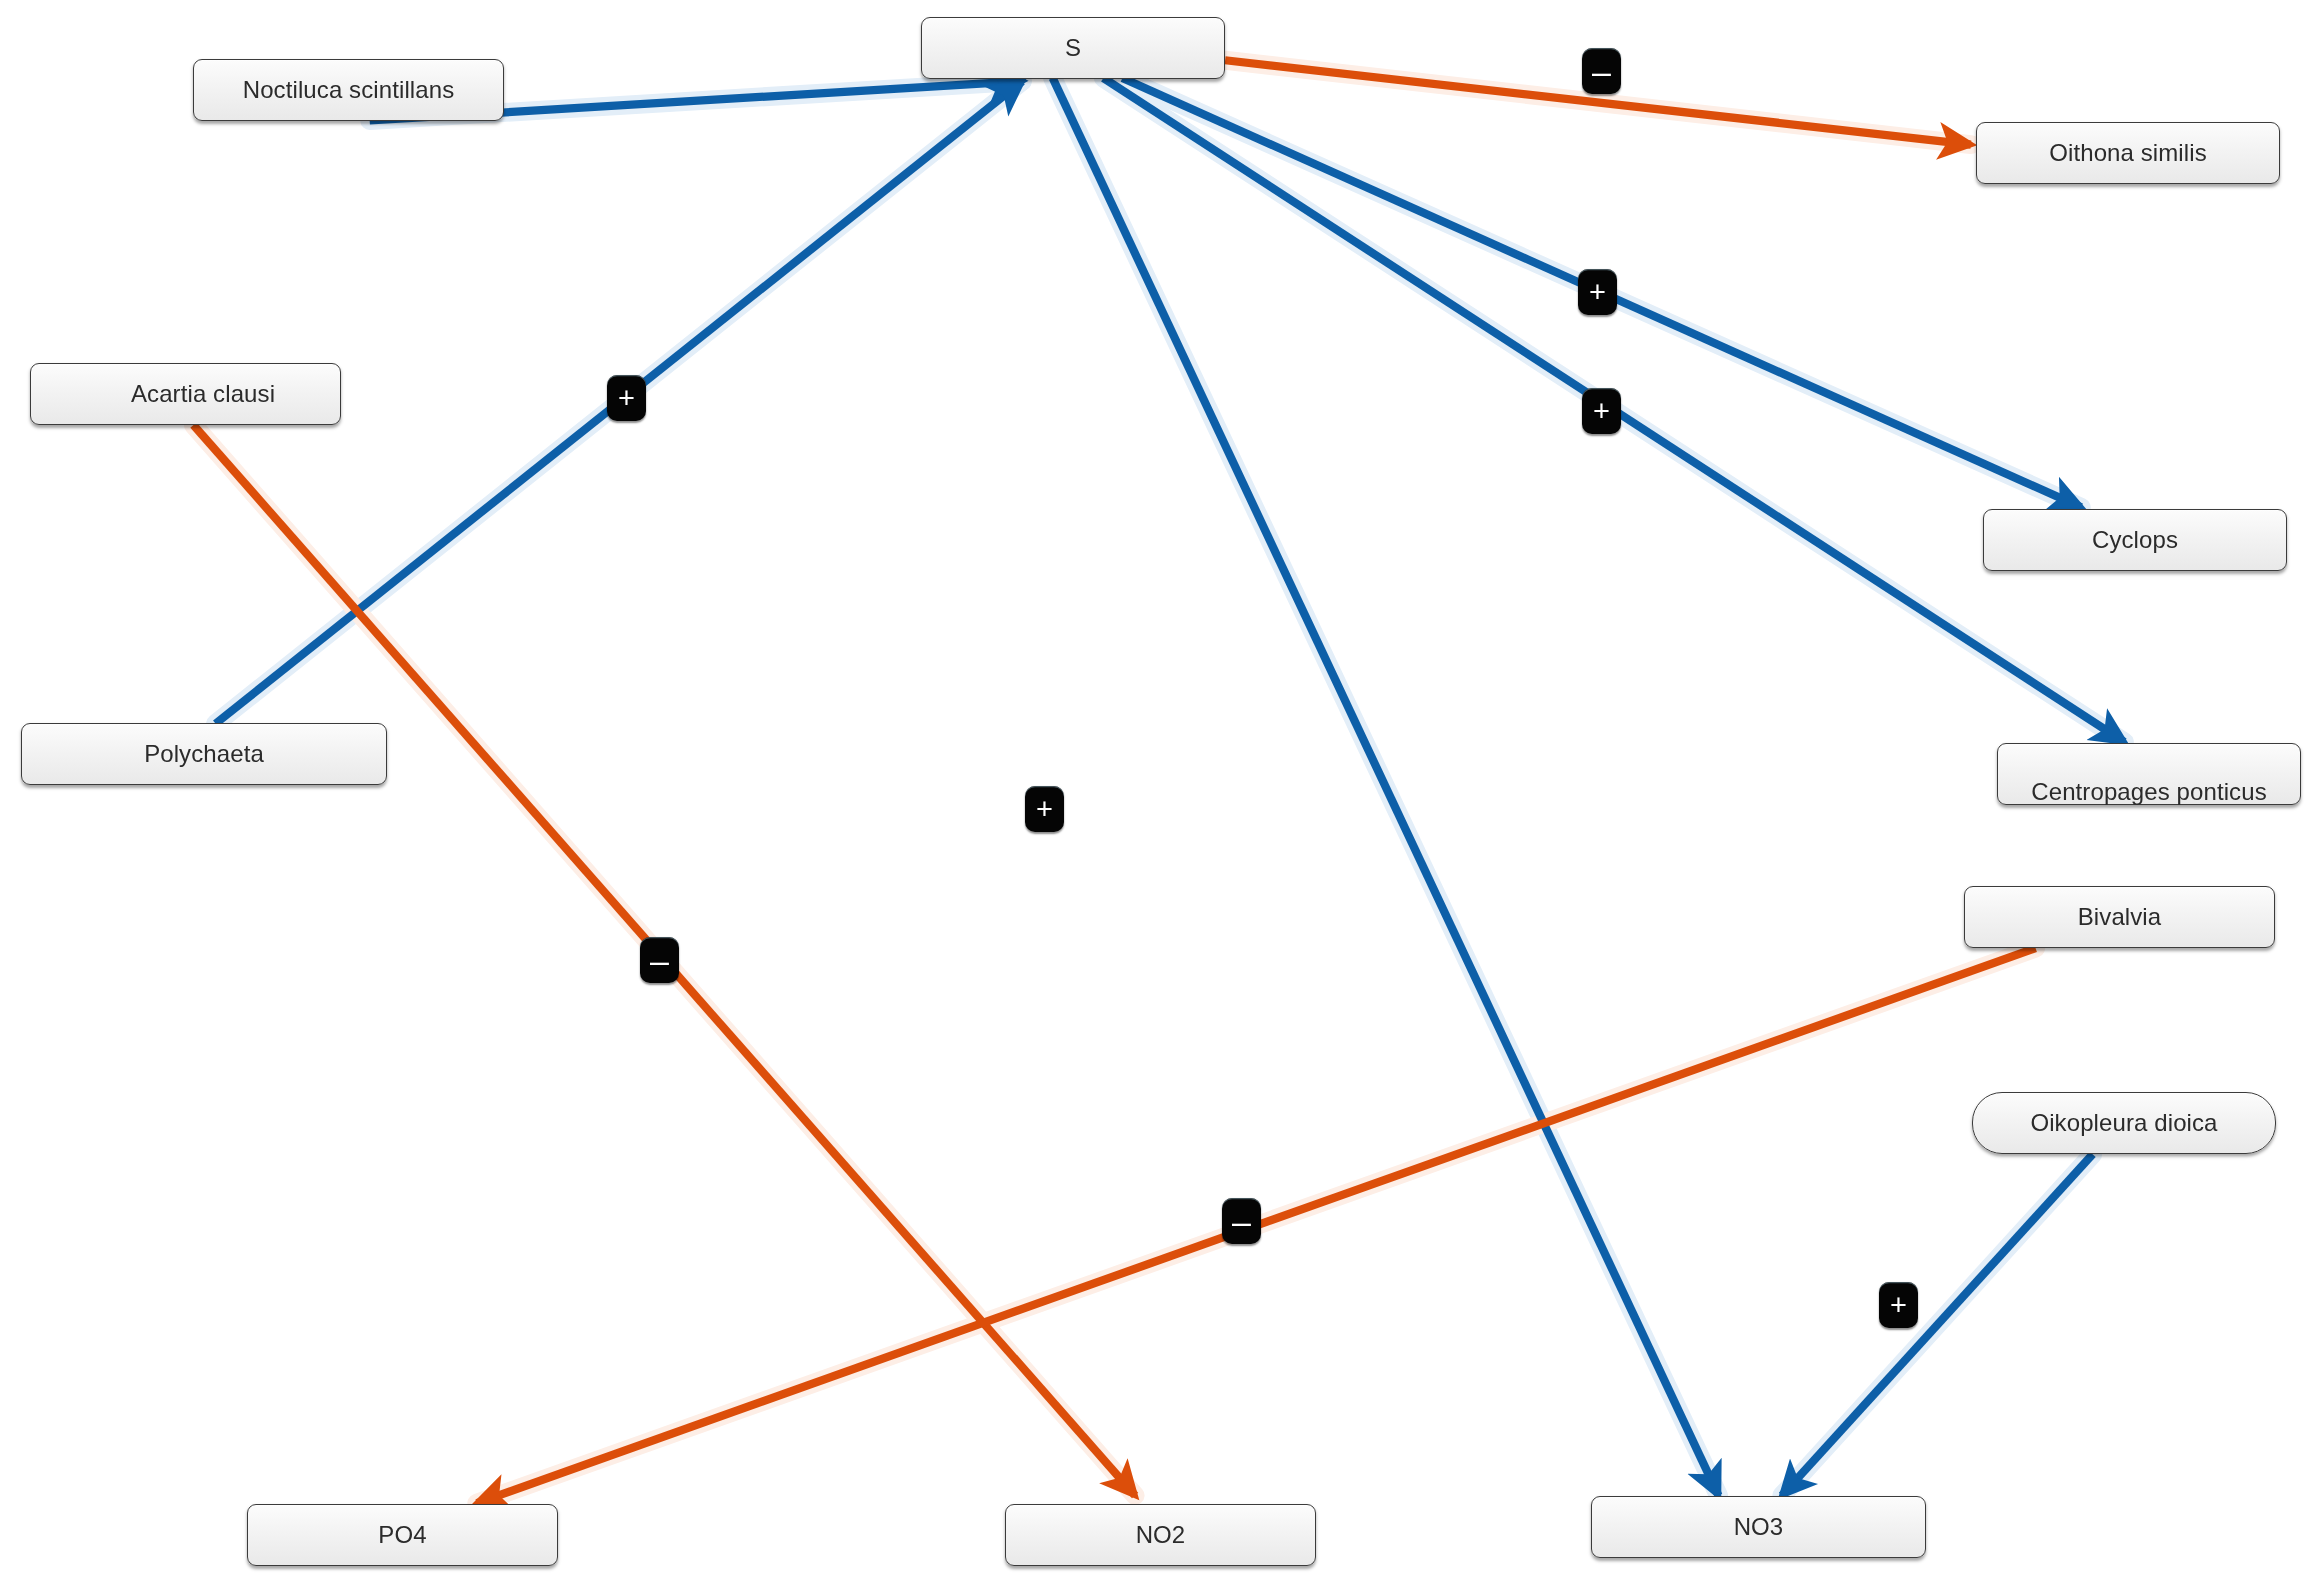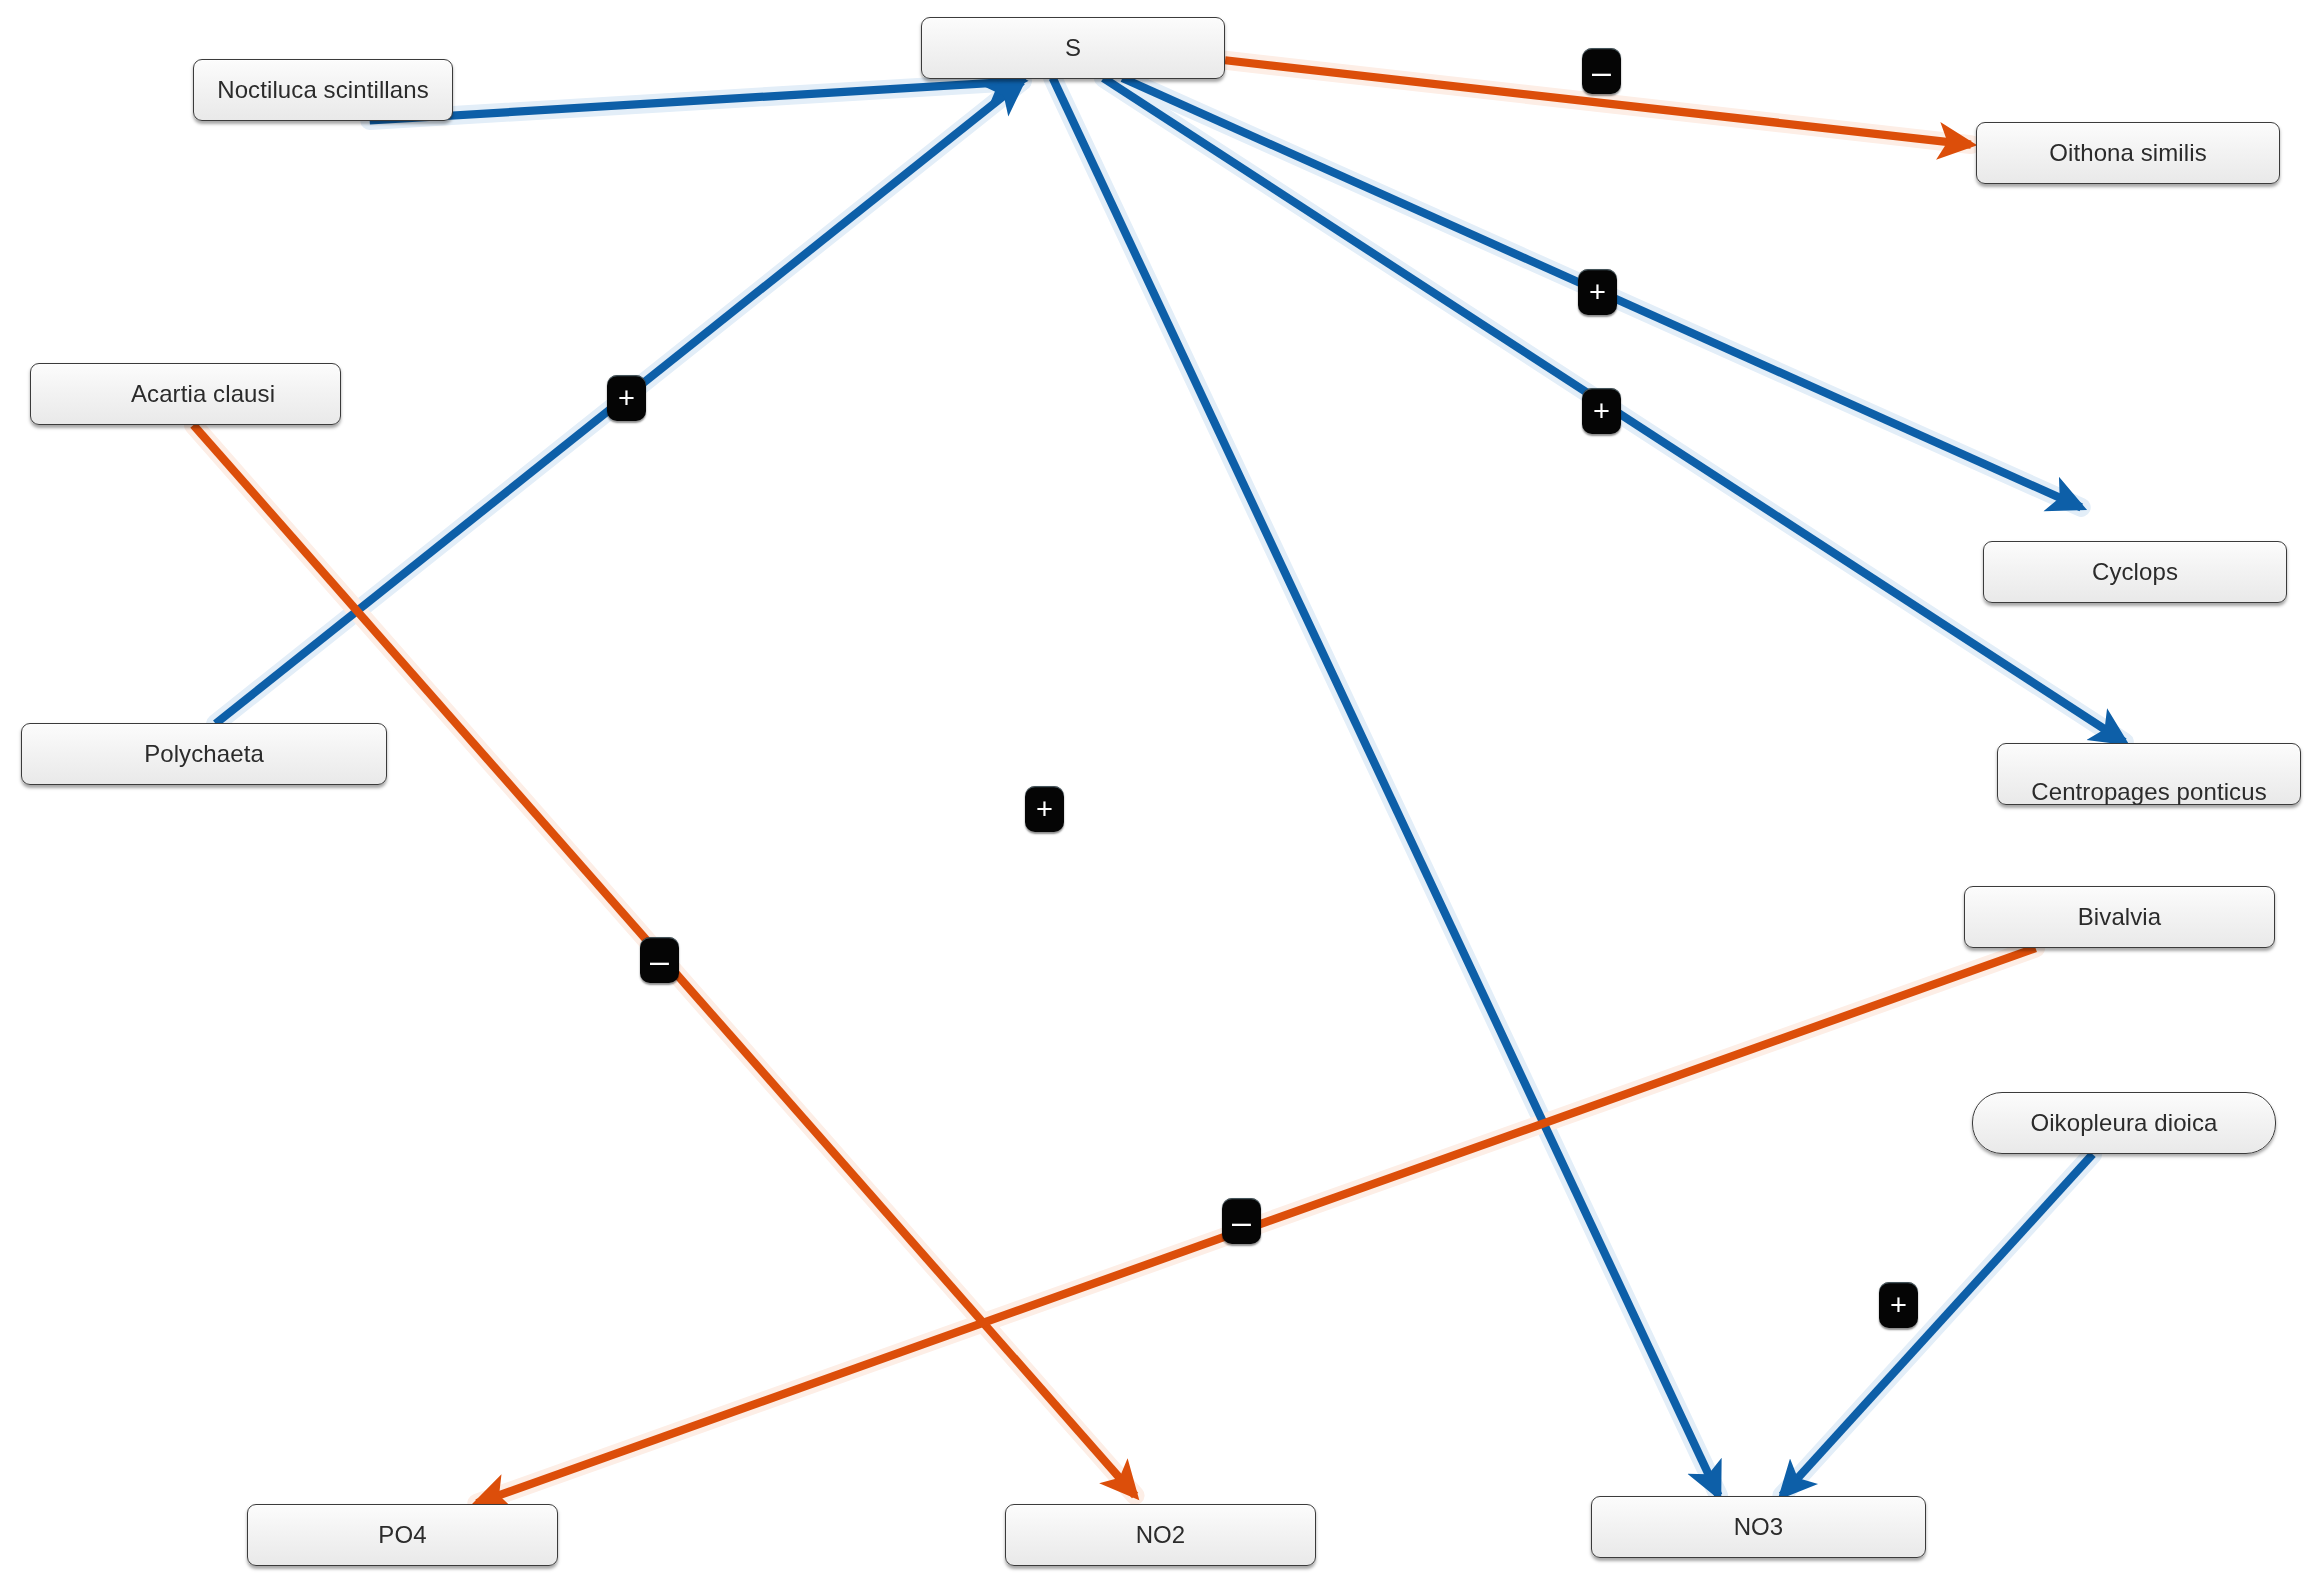--- a/index.html
+++ b/index.html
@@ -115,33 +115,33 @@
         <line x1="3210" y1="1495" x2="752" y2="2370" stroke="#dc4e0a" stroke-width="13" stroke-linecap="butt" marker-end="url(#arrow-orange)">
           <title>bivalvia - po4</title>
         </line>
         <line x1="3300" y1="1820" x2="2810" y2="2358" stroke="#0d5fa8" stroke-width="13" stroke-linecap="butt" marker-end="url(#arrow-blue)">
           <title>oikopleura + no3</title>
         </line>
       </g>
   </svg>
 
   <div id="node-layer">
-      <div class="node" style="left: 193px; top: 59px; width: 260px; height: 62px;">
+      <div class="node" style="left: 193px; top: 59px; width: 311px; height: 62px;">
         <span>Noctiluca scintillans</span>
       </div>
       <div class="node" style="left: 921px; top: 16.5px; width: 304px; height: 62px;">
         <span>S</span>
       </div>
       <div class="node" style="left: 1976px; top: 122px; width: 304px; height: 62px; text-align: center;">
         <span>Oithona similis</span>
       </div>
       <div class="node" style="left: 30px; top: 363px; width: 311px; height: 62px; padding-left: 35px;">
         <span>Acartia clausi</span>
       </div>
-      <div class="node" style="left: 1983px; top: 509px; width: 304px; height: 62px; margin-top: 32px;">
+      <div class="node" style="left: 1983px; top: 509px; width: 304px; height: 62px;">
         <span>Cyclops</span>
       </div>
       <div class="node" style="left: 21px; top: 723px; width: 366px; height: 62px;">
         <span>Polychaeta</span>
       </div>
       <div class="node" style="left: 1997px; top: 743px; width: 304px; height: 62px; align-items: flex-end;">
         <span>Centropages ponticus</span>
       </div>
       <div class="node" style="left: 1964px; top: 886px; width: 311px; height: 62px;">
         <span>Bivalvia</span>

